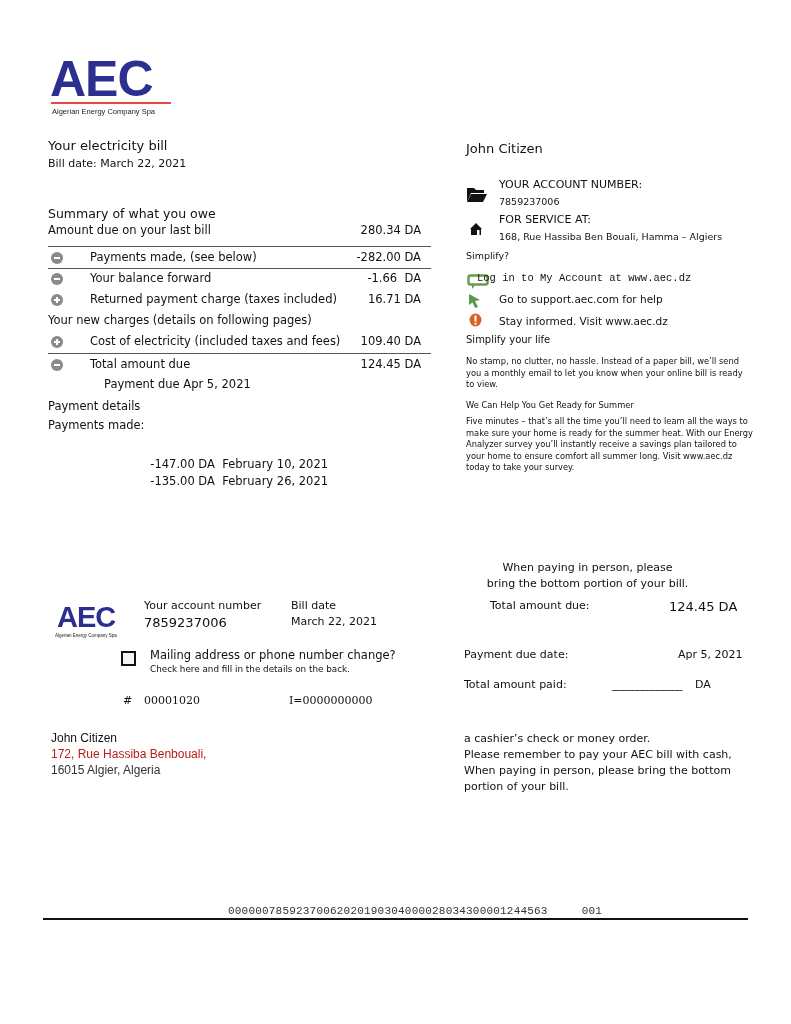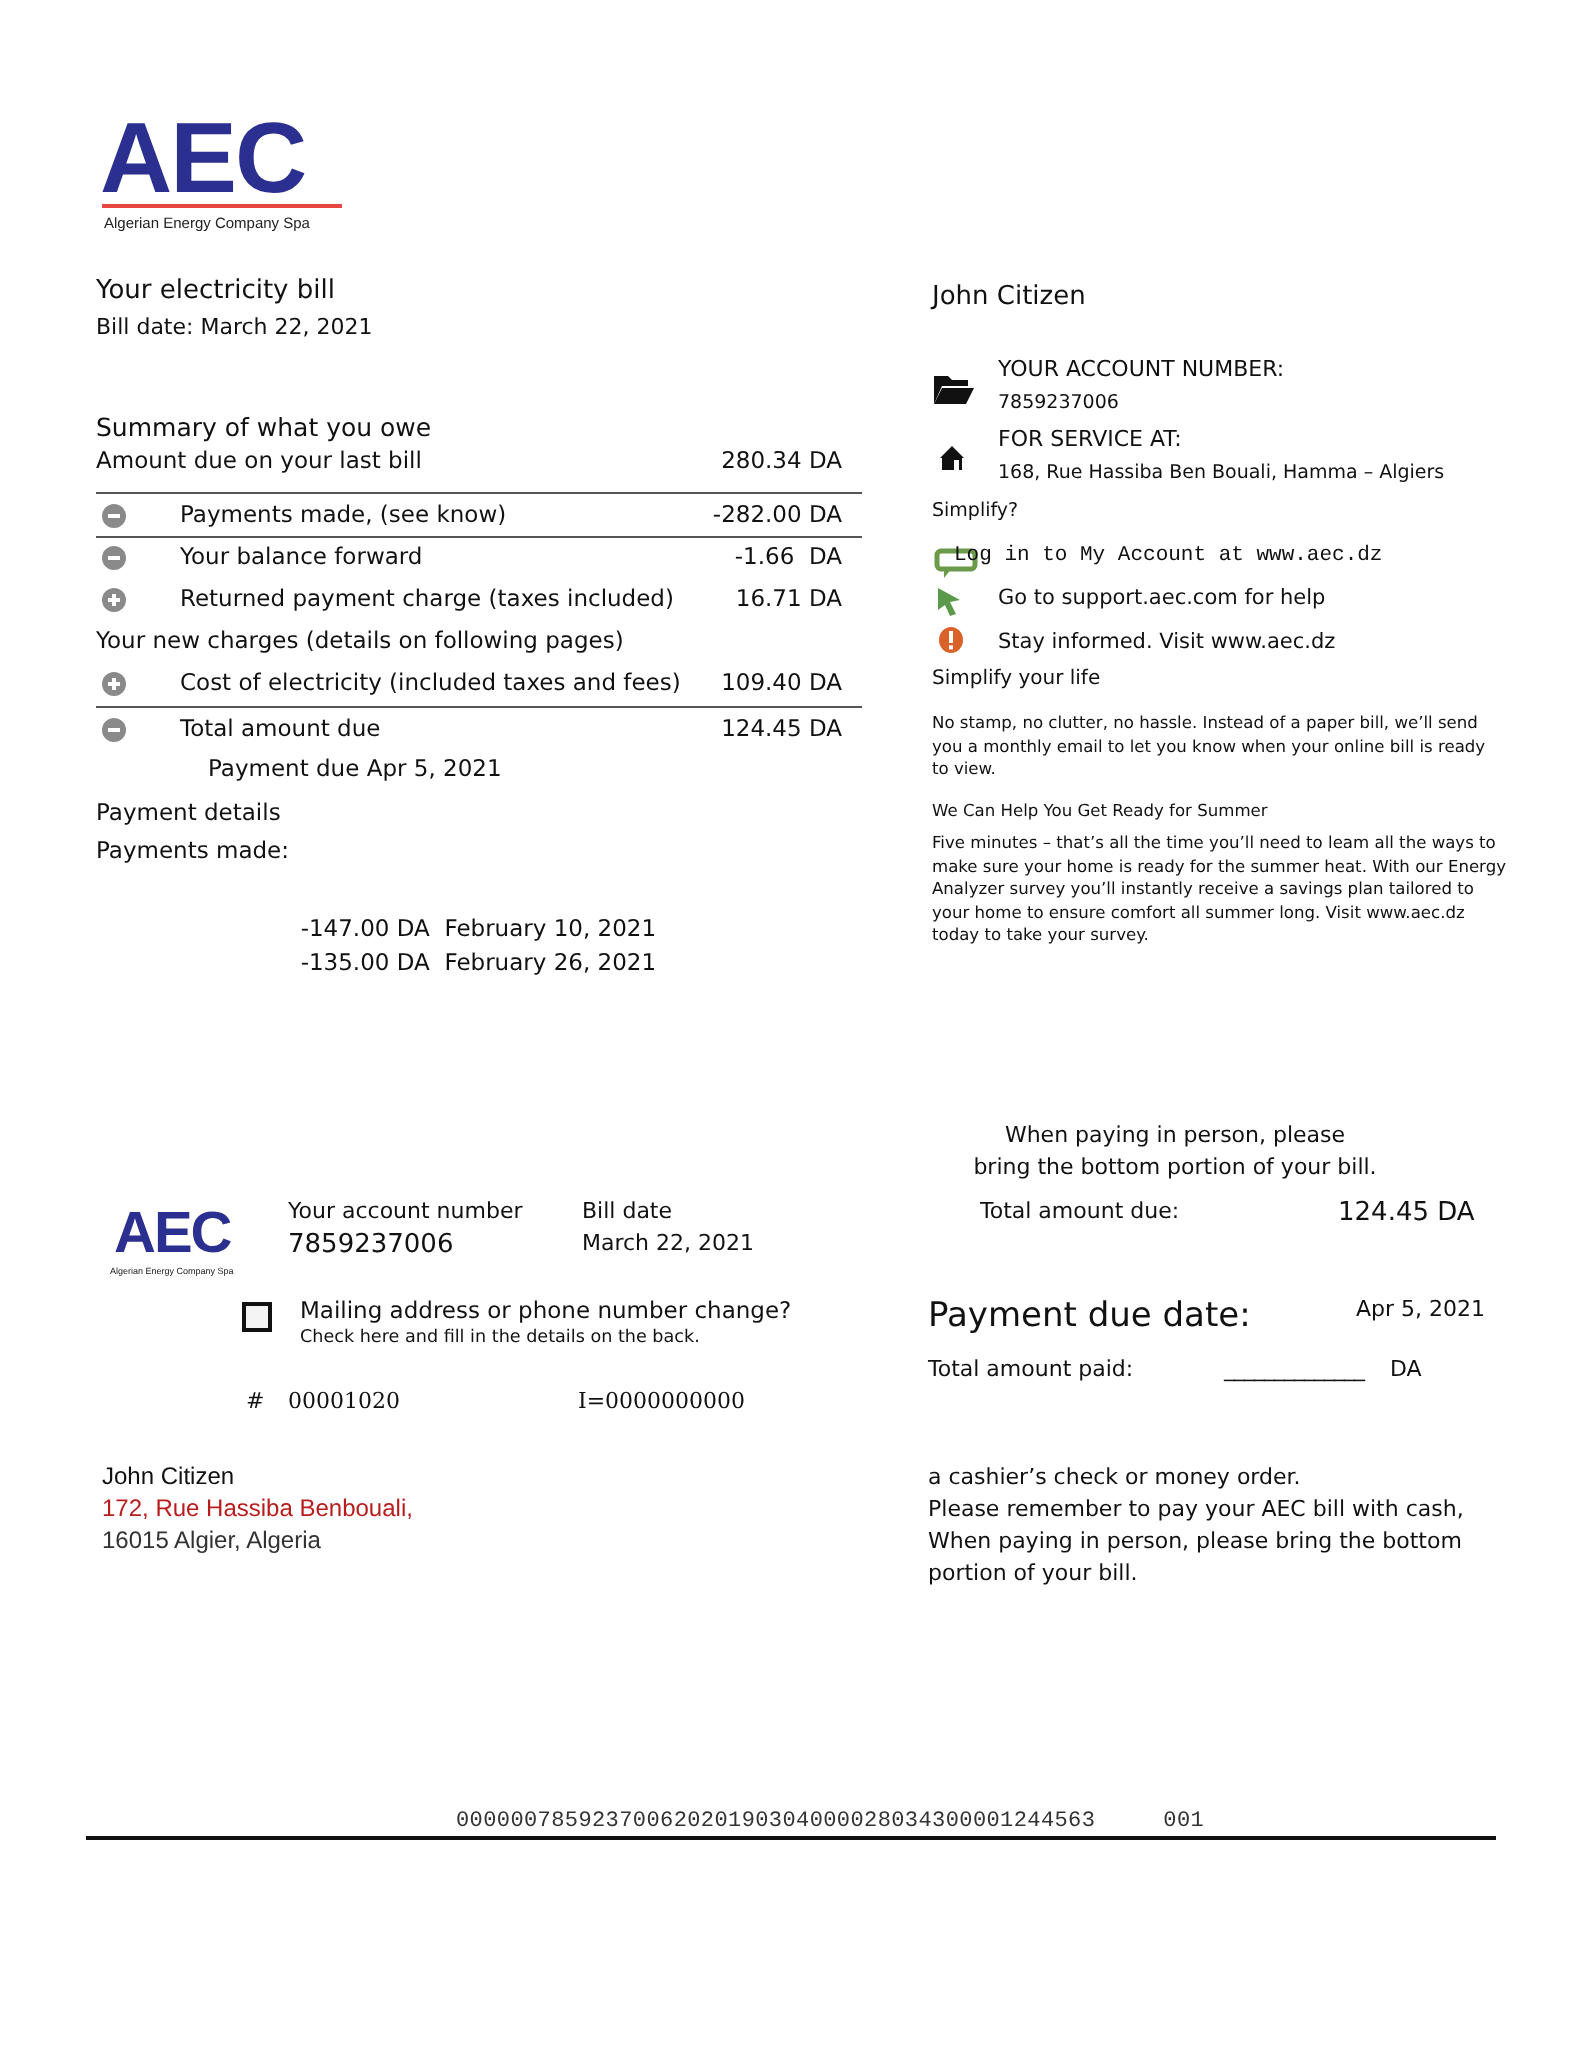--- a/index.html
+++ b/index.html
@@ -55,21 +55,21 @@
 <div class="abs small" style="left:48px; top:157px;">Bill date: March 22, 2021</div>
 
 <div class="abs" style="left:48px; top:206px; font-size:12.5px;">Summary of what you owe</div>
 <div class="abs" style="left:48px; top:223px; font-size:11.5px;">Amount due on your last bill</div>
 <div class="abs" style="right:370px; top:223px; font-size:11.5px;">280.34 DA</div>
 
 <div class="hr" style="top:246px;"></div>
 
 <div class="row" style="top:248px;">
   <span class="ico circ-ico"></span>
-  <span class="lbl">Payments made, (see know)</span>
+  <span class="lbl">Payments made, (see below)</span>
   <span class="val">-282.00 DA</span>
 </div>
 <div class="hr" style="top:268px;"></div>
 <div class="row" style="top:269px;">
   <span class="ico circ-ico"></span>
   <span class="lbl">Your balance forward</span>
   <span class="val">-1.66  DA</span>
 </div>
 <div class="row" style="top:290px;">
   <span class="ico circ-ico plus"></span>
@@ -158,21 +158,21 @@
 <div class="abs" style="left:121px; top:651px; width:15px; height:15px; border:2.5px solid #111; background:#f4f4f4;"></div>
 <div class="abs" style="left:150px; top:648px; font-size:11.5px;">Mailing address or phone number change?</div>
 <div class="abs" style="left:150px; top:664px; font-size:8.8px;">Check here and fill in the details on the back.</div>
 
 <div class="abs mono" style="left:123px; top:694px; font-family:'DejaVu Sans', sans-serif;">#</div>
 <div class="abs mono" style="left:144px; top:694px;">00001020</div>
 <div class="abs mono" style="left:289px; top:694px;">I=0000000000</div>
 
 <div class="abs" style="left:464px; top:599px; font-size:11px;margin-left:26px;">Total amount due:</div>
 <div class="abs" style="left:669px; top:599px; font-size:13px;">124.45 DA</div>
-<div class="abs" style="left:464px; top:648px; font-size:17px;">Payment due date:</div>
+<div class="abs" style="left:464px; top:648px; font-size:11px;">Payment due date:</div>
 <div class="abs" style="left:678px; top:648px; font-size:11px;">Apr 5, 2021</div>
 <div class="abs" style="left:464px; top:678px; font-size:11px;">Total amount paid:</div>
 <div class="abs" style="left:612px; top:678px; font-size:11px; letter-spacing:-0.5px;">______________</div>
 <div class="abs" style="left:695px; top:678px; font-size:11px;">DA</div>
 
 <div class="abs addr" style="left:51px; top:730px;">
   <div style="color:#111;">John Citizen</div>
   <div style="color:#b91c1c;">172, Rue Hassiba Benbouali,</div>
   <div style="color:#333;">16015 Algier, Algeria</div>
 </div>

